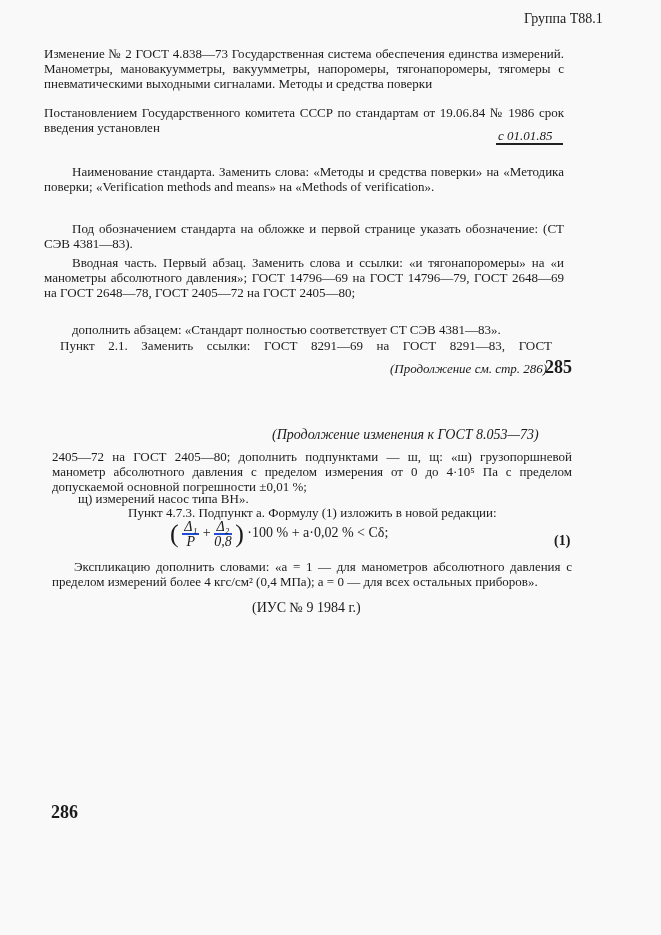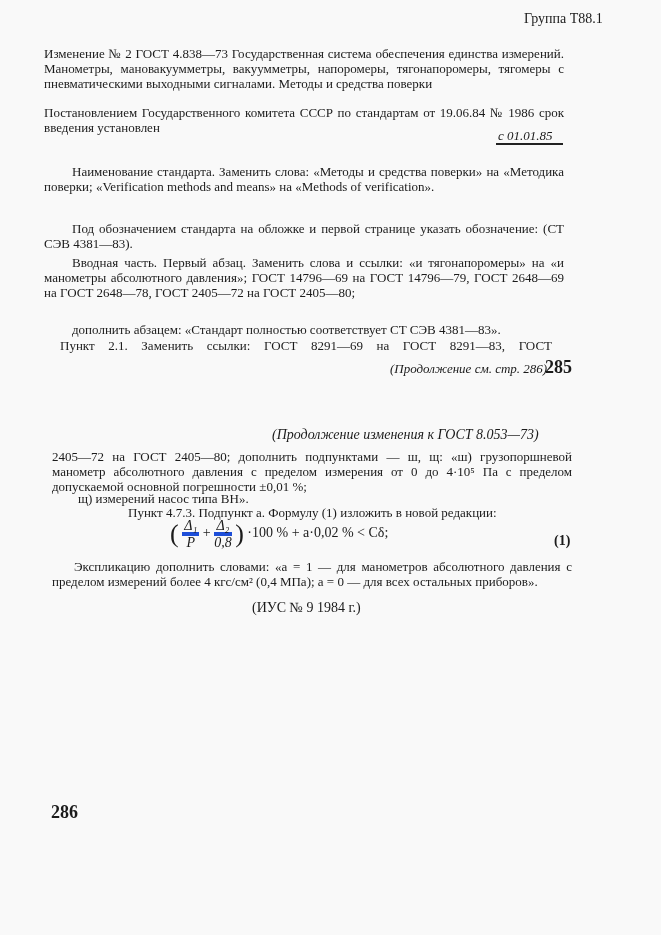--- a/index.html
+++ b/index.html
@@ -14,21 +14,21 @@
     .abs { position: absolute; }
     .line { position: absolute; font-size: 13px; line-height: 15px; white-space: nowrap; }
     .it { font-style: italic; }
     .group { left: 524px; top: 11px; font-size: 14px; }
     .p { font-size: 13px; line-height: 15px; }
     .hr-short { position:absolute; left: 496px; top: 143px; width: 67px; height: 2px; background: #222; }
     .pageno { font-size: 18px; font-weight: bold; }
     .formula { font-size: 14px; }
     .frac { display:inline-block; text-align:center; vertical-align: middle; font-style: italic; }
     .frac span { display:block; line-height: 13px; }
-    .frac .num { border-bottom: 4px solid #1d4ed8; padding: 0 2px; }
+    .frac .num { border-bottom: 2px solid #1d4ed8; padding: 0 2px; }
     .paren { font-size: 26px; vertical-align: middle; font-weight: lighter; }
   </style>
 </head>
 <body>
 
 <div>
   <div class="line group">Группа Т88.1</div>
 
   <div class="abs p" style="left:44px; top:46px; width:520px; text-align:justify;">Изменение № 2 ГОСТ 4.838—73 Государственная система обеспечения единства измерений. Манометры, мановакуумметры, вакуумметры, напоромеры, тягонапоромеры, тягомеры с пневматическими выходными сигналами. Методы и средства поверки</div>
 

